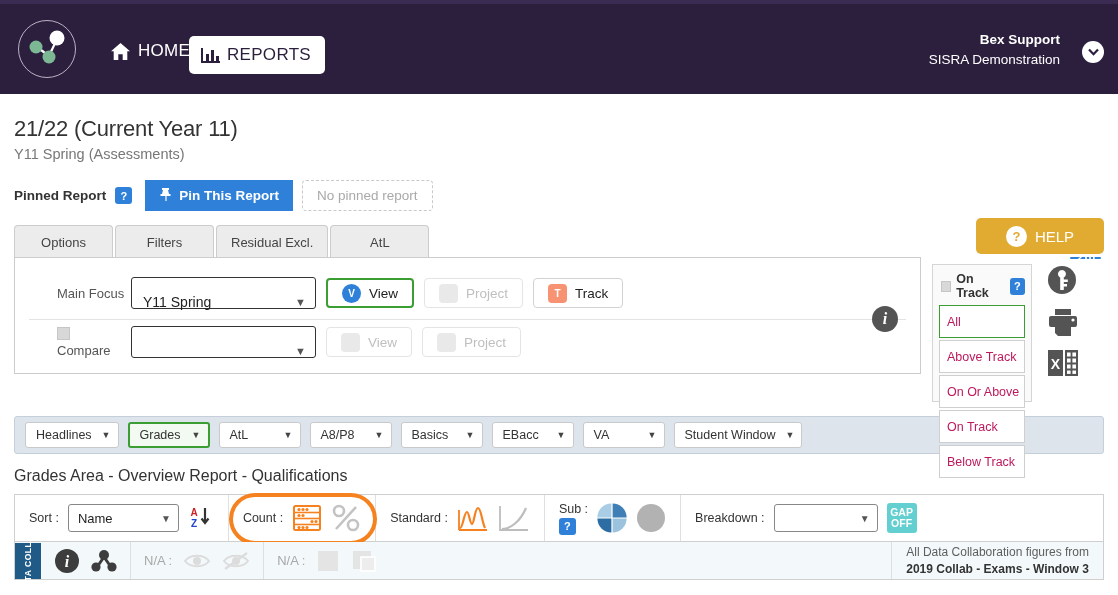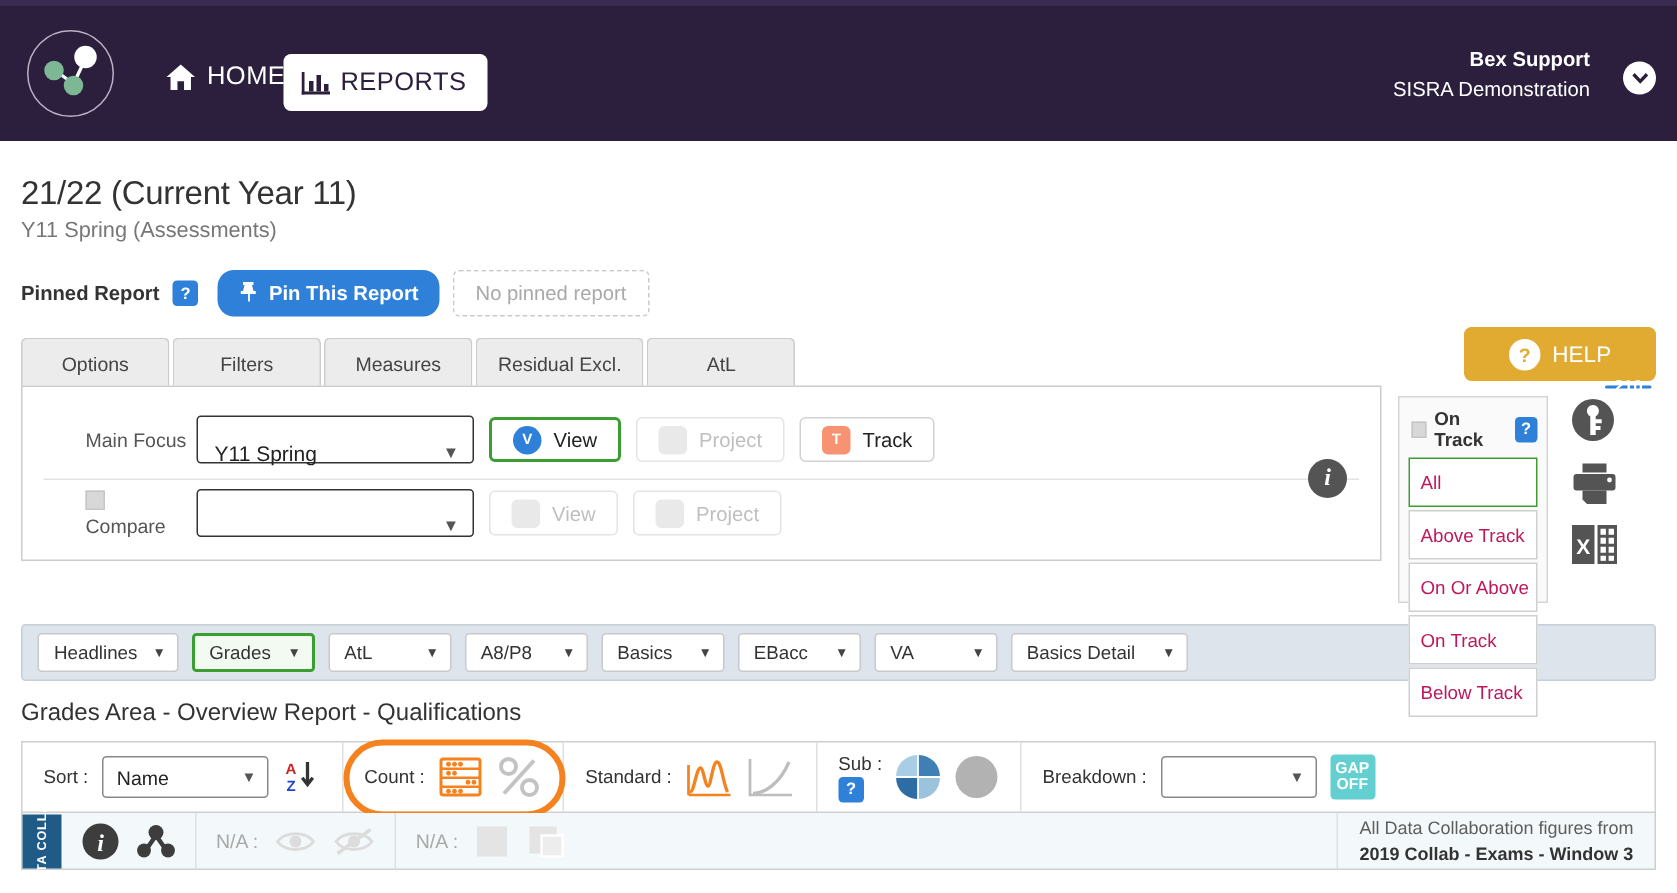--- a/index.html
+++ b/index.html
@@ -73,21 +73,21 @@
     padding:18px 0 0 14px;
   }
   #pinned-label { font-size:13.5px; font-weight:bold; color:#333; }
   .q-badge {
     display:inline-flex; align-items:center; justify-content:center;
     width:17px; height:17px; border-radius:3px;
     background:#2f80d8; color:#fff; font-size:11px; font-weight:bold;
     cursor:pointer;
   }
   #pin-btn {
-    height:31px; background:#2f80d8; color:#fff; border-radius:11px;
+    height:31px; background:#2f80d8; color:#fff; border-radius:0;
     display:flex; align-items:center; gap:7px; padding:0 14px;
     font-size:13.5px; font-weight:bold; cursor:pointer; margin-left:4px;
   }
   #no-pinned {
     height:31px; border:1px dashed #c9c9c9; border-radius:4px;
     display:flex; align-items:center; padding:0 14px;
     font-size:13.5px; color:#a9a9a9; background:#fff;
   }
   
   #tabs { display:flex; align-items:flex-end; padding:14px 0 0 14px; gap:2px; }
@@ -320,21 +320,20 @@
       </svg>
     </span>
     <span>Pin This Report</span>
   </div>
   <div id="no-pinned">No pinned report</div>
 </div>
 
 <div id="tabs">
   <div class="tab">Options</div>
   <div class="tab">Filters</div>
-  <div class="tab">Measures</div>
   <div class="tab">Residual Excl.</div>
   <div class="tab">AtL</div>
 </div>
 
 <div id="panel-wrap">
 
   <div id="dataset-panel">
     <div class="focus-row">
       <span class="focus-label">Main Focus</span>
       <div class="combo">
@@ -448,21 +447,21 @@
   </div>
   <div class="secbtn">
     <span>EBacc</span>
       <span class="car">▼</span>
   </div>
   <div class="secbtn">
     <span>VA</span>
       <span class="car">▼</span>
   </div>
   <div class="secbtn" style="min-width:118px">
-    <span>Basics Detail</span>
+    <span>Student Window</span>
       <span class="car">▼</span>
   </div>
 </div>
 
 <div id="report-title">Grades Area - Overview Report - Qualifications</div>
 
 <div id="ctrlbar">
   <div class="cgrp" style="border-left:none">
     <span class="clabel">Sort :</span>
     <div class="sel-box">

